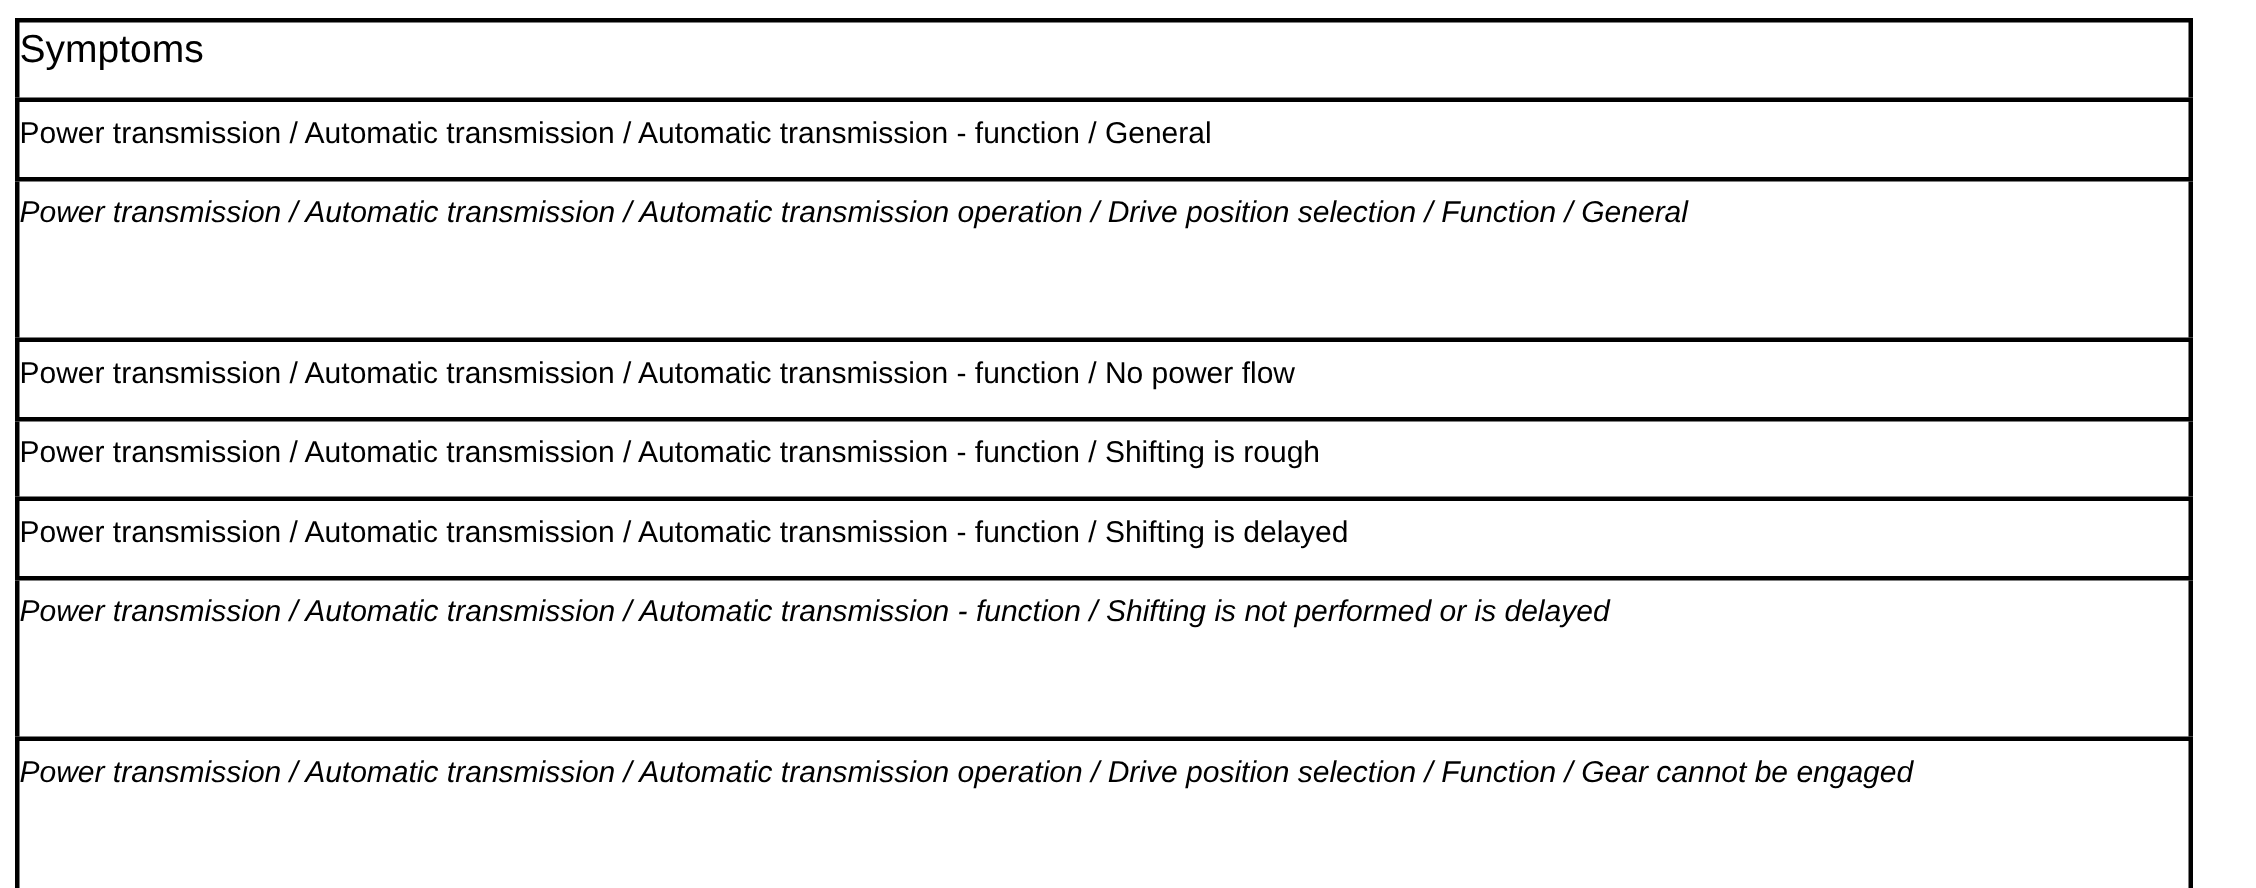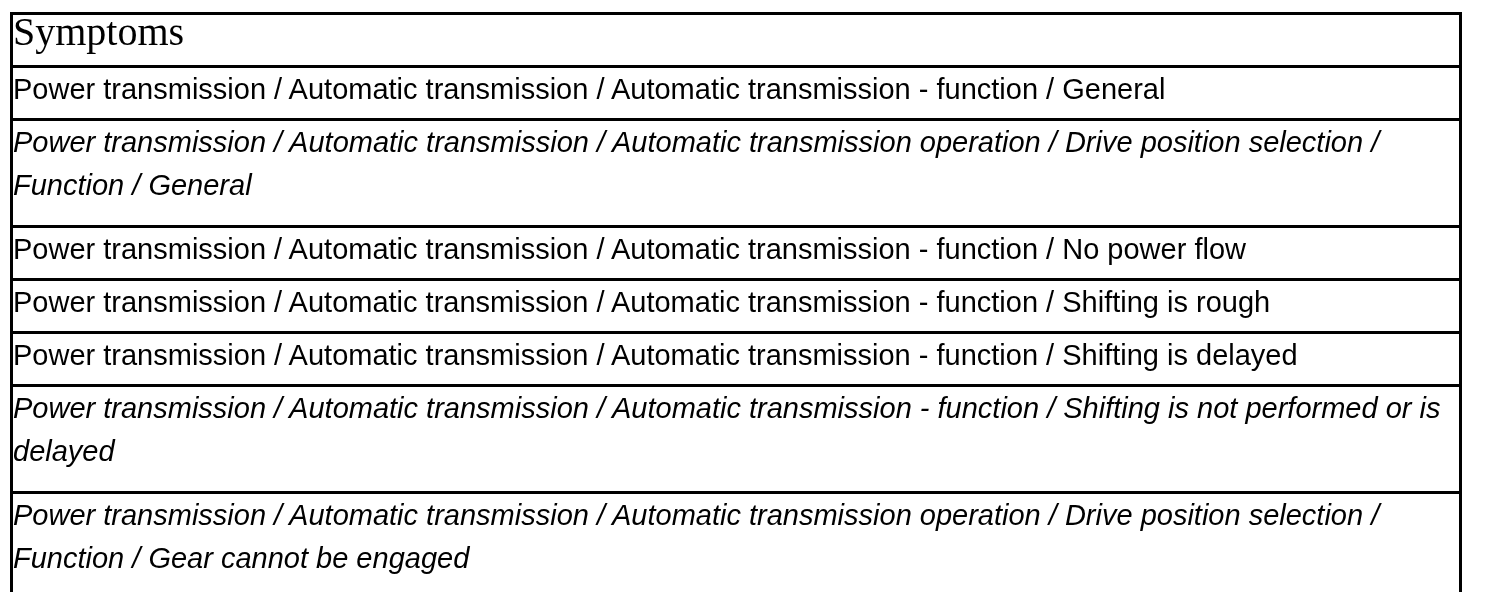--- a/index.html
+++ b/index.html
@@ -47,41 +47,40 @@
   }
   .symptoms-table tr:last-child td {
     border-bottom: 0;
   }
   .header-cell {
     height: 53px;
     box-sizing: border-box;
     padding: 9px 0 0 11px;
   }
   .header-text {
-    font-size: 40px;
+    font-size: 26px;
     line-height: 34px;
     font-weight: 400;
     letter-spacing: 0px;
     white-space: nowrap;
     display: block;
-    font-family: Liberation Serif, serif;
   }
   .symptom-cell {
     box-sizing: border-box;
     padding: 6px 6px 8px 4px;
   }
   .row-single .symptom-cell {
     height: 53px;
   }
   .row-double .symptom-cell {
     height: 107px;
     font-style: italic;
   }
   .symptom-text {
-    font-size: 29px;
+    font-size: 20px;
     line-height: 43px;
     font-weight: 400;
     letter-spacing: 0px;
     display: block;
     word-spacing: 0px;
   }
   .row-double .symptom-text {
     line-height: 43px;
   }
 </style>

